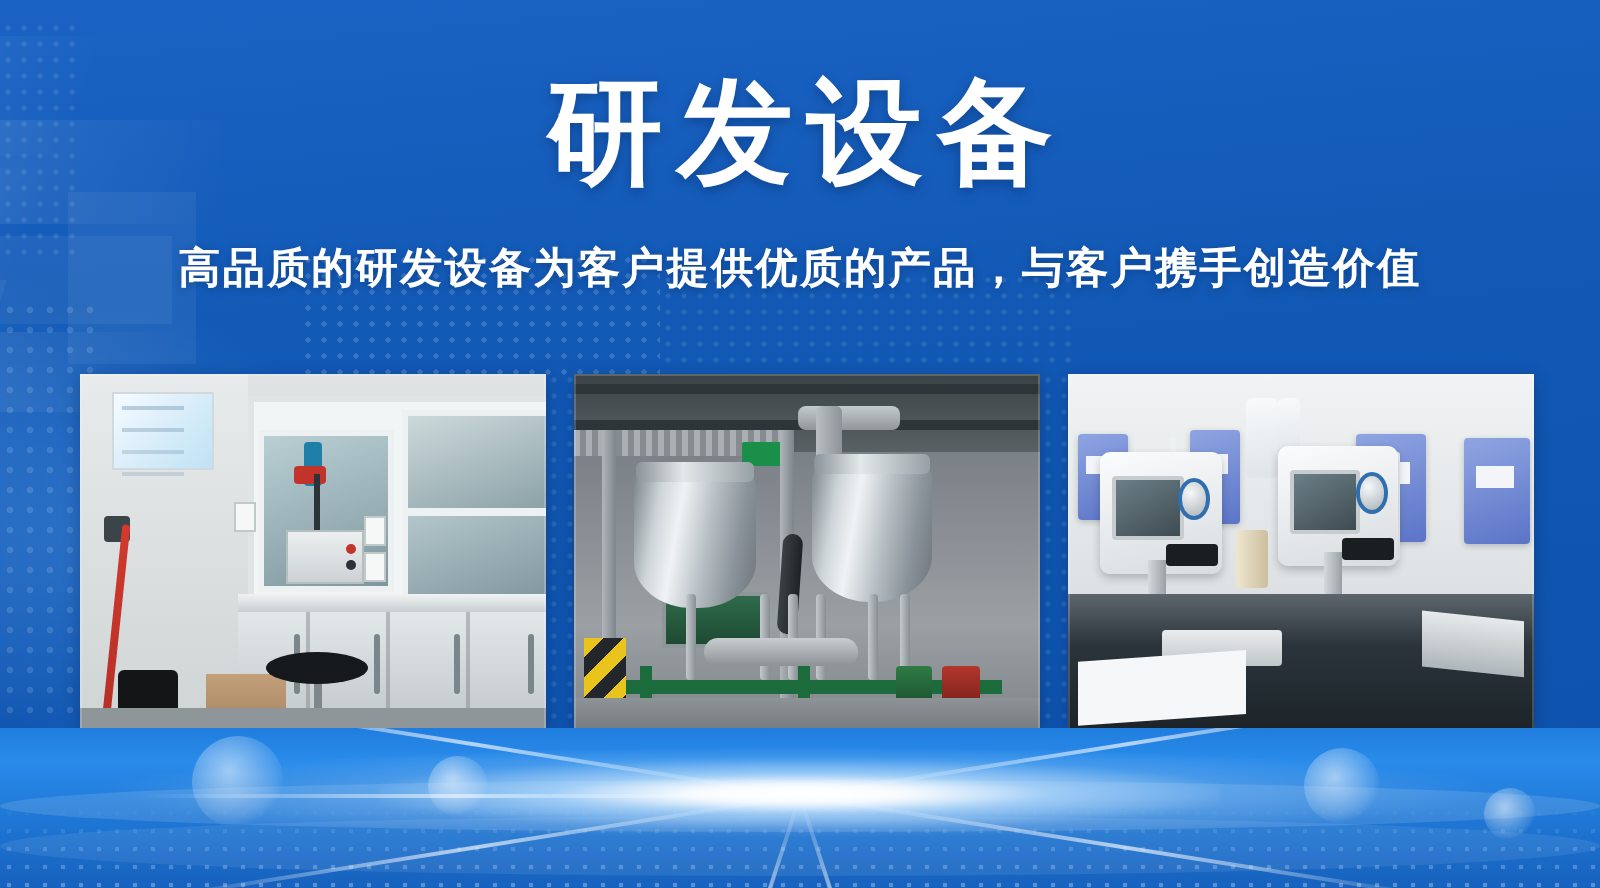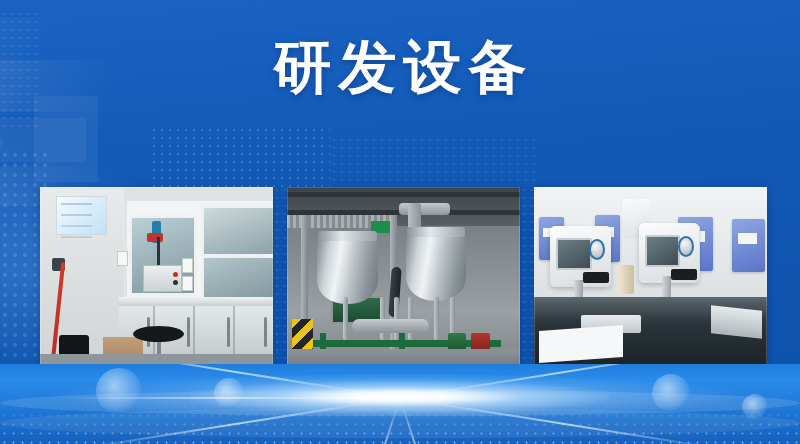--- a/index.html
+++ b/index.html
@@ -187,20 +187,21 @@
     <div class="dots" style="left:150px;top:126px;width:180px;height:62px;"></div>
     <div class="dots faint" style="left:330px;top:136px;width:210px;height:50px;"></div>
     <div class="dots soft" style="left:0;top:150px;width:48px;height:210px;"></div>
 
     <div class="dots faint" style="left:273px;top:186px;width:16px;height:180px;"></div>
     <div class="dots faint" style="left:520px;top:186px;width:16px;height:180px;"></div>
     <div class="dots faint" style="left:0;top:10px;width:40px;height:120px;"></div>
   </div>
 
   <div id="headline">研发设备</div>
+  <div id="subhead">高品质的研发设备为客户提供优质的产品，与客户携手创造价值</div>
 
   <div id="photo-row">
 
     <div class="photo p1">
       <div class="ph-inner">
         <div class="wall-left"></div>
         <div class="poster"></div>
         <div class="valve"></div>
         <div class="hose"></div>
         <div class="hoodframe"></div>

